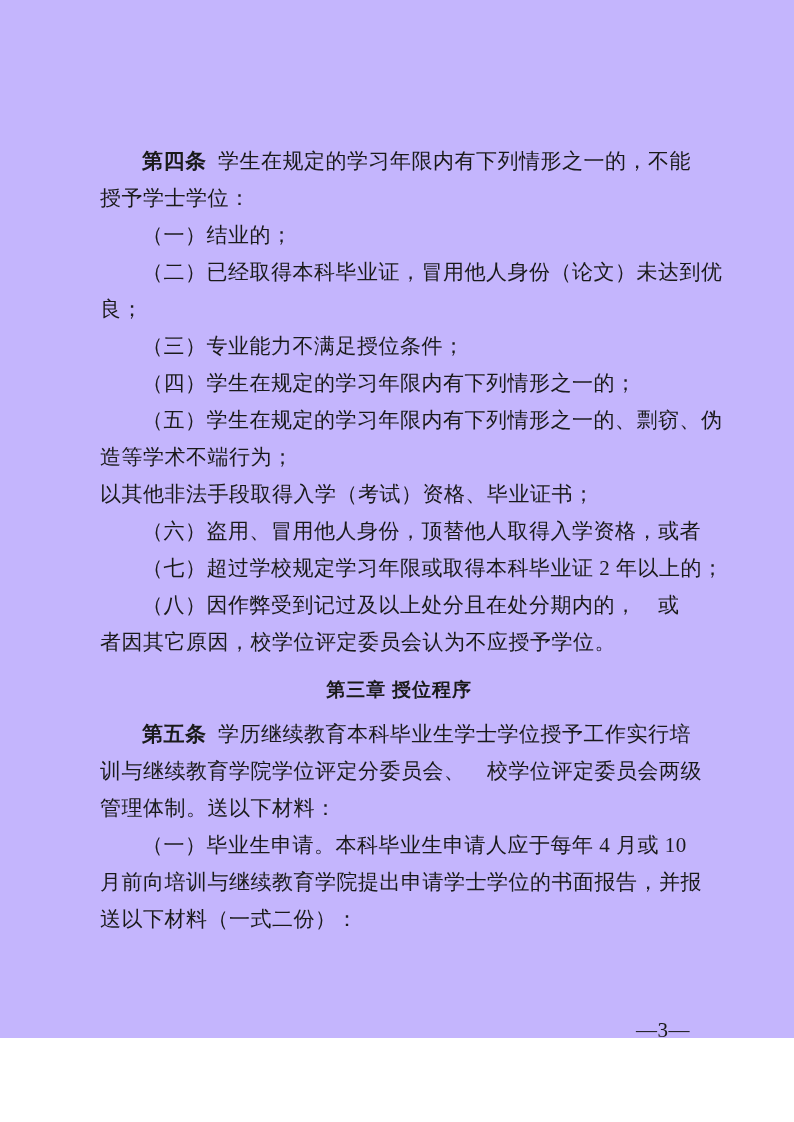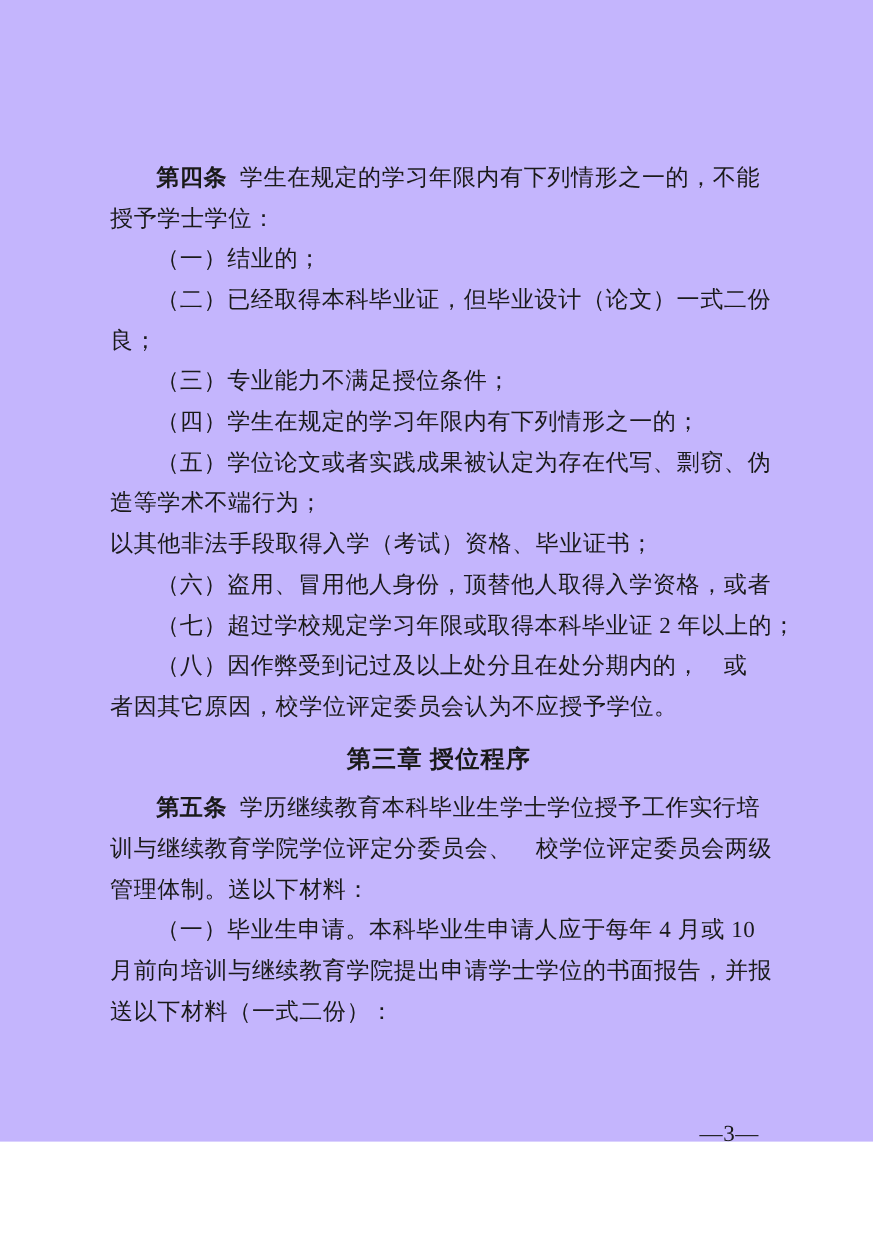--- a/index.html
+++ b/index.html
@@ -27,21 +27,21 @@
     height: 37px;
     line-height: 37px;
     white-space: nowrap;
     letter-spacing: 0.5px;
   }
   .line.indent {
     padding-left: 42px; 
   }
   .line.heading {
     font-weight: bold;
-    font-size: 22px;
+    font-size: 19px;
     text-align: center;
     margin: 10px 0 8px 0;
     padding-left: 0;
     letter-spacing: 1px;
   }
   .bold-label {
     font-weight: bold;
     margin-right: 0.55em;
   }
   .page-number {
@@ -55,25 +55,25 @@
   }
 </style>
 </head>
 <body>
 
 <div class="page">
   <div class="content" id="doc-body">
       <div class="line indent"><span class="bold-label">第四条</span><span>学生在规定的学习年限内有下列情形之一的，不能</span></div>
       <div class="line"><span>授予学士学位：</span></div>
       <div class="line indent"><span>（一）结业的；</span></div>
-      <div class="line indent"><span>（二）已经取得本科毕业证，但毕业设计（论文）一式二份</span></div>
+      <div class="line indent"><span>（二）已经取得本科毕业证，冒用他人身份（论文）未达到优</span></div>
       <div class="line"><span>良；</span></div>
       <div class="line indent"><span>（三）专业能力不满足授位条件；</span></div>
       <div class="line indent"><span>（四）学生在规定的学习年限内有下列情形之一的；</span></div>
-      <div class="line indent"><span>（五）学位论文或者实践成果被认定为存在代写、剽窃、伪</span></div>
+      <div class="line indent"><span>（五）学生在规定的学习年限内有下列情形之一的、剽窃、伪</span></div>
       <div class="line"><span>造等学术不端行为；</span></div>
       <div class="line"><span>以其他非法手段取得入学（考试）资格、毕业证书；</span></div>
       <div class="line indent"><span>（六）盗用、冒用他人身份，顶替他人取得入学资格，或者</span></div>
       <div class="line indent"><span>（七）超过学校规定学习年限或取得本科毕业证 2 年以上的；</span></div>
       <div class="line indent"><span>（八）因作弊受到记过及以上处分且在处分期内的，　或</span></div>
       <div class="line"><span>者因其它原因，校学位评定委员会认为不应授予学位。</span></div>
       <div class="line heading"><span>第三章 授位程序</span></div>
       <div class="line indent"><span class="bold-label">第五条</span><span>学历继续教育本科毕业生学士学位授予工作实行培</span></div>
       <div class="line"><span>训与继续教育学院学位评定分委员会、　校学位评定委员会两级</span></div>
       <div class="line"><span>管理体制。送以下材料：</span></div>

